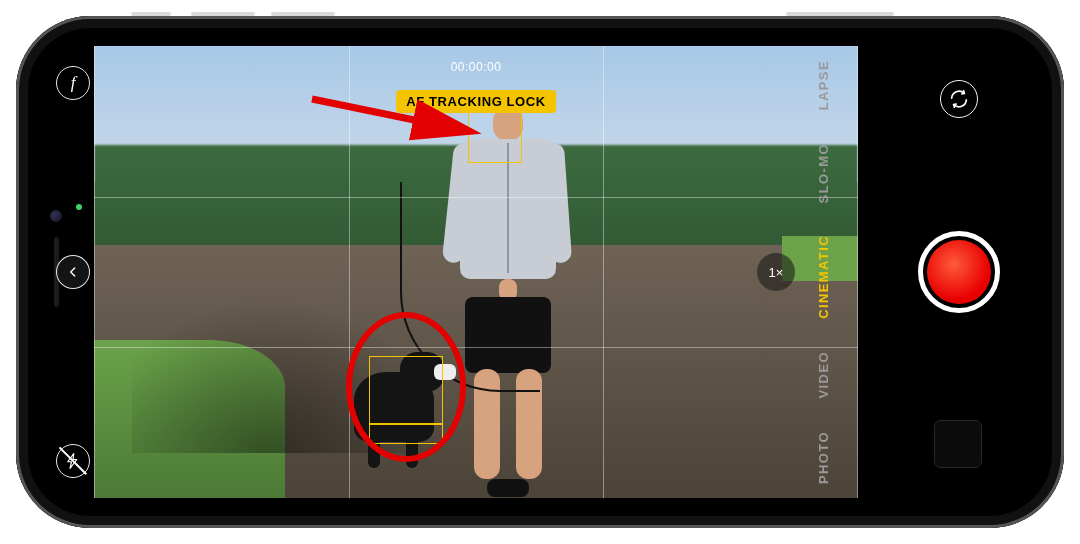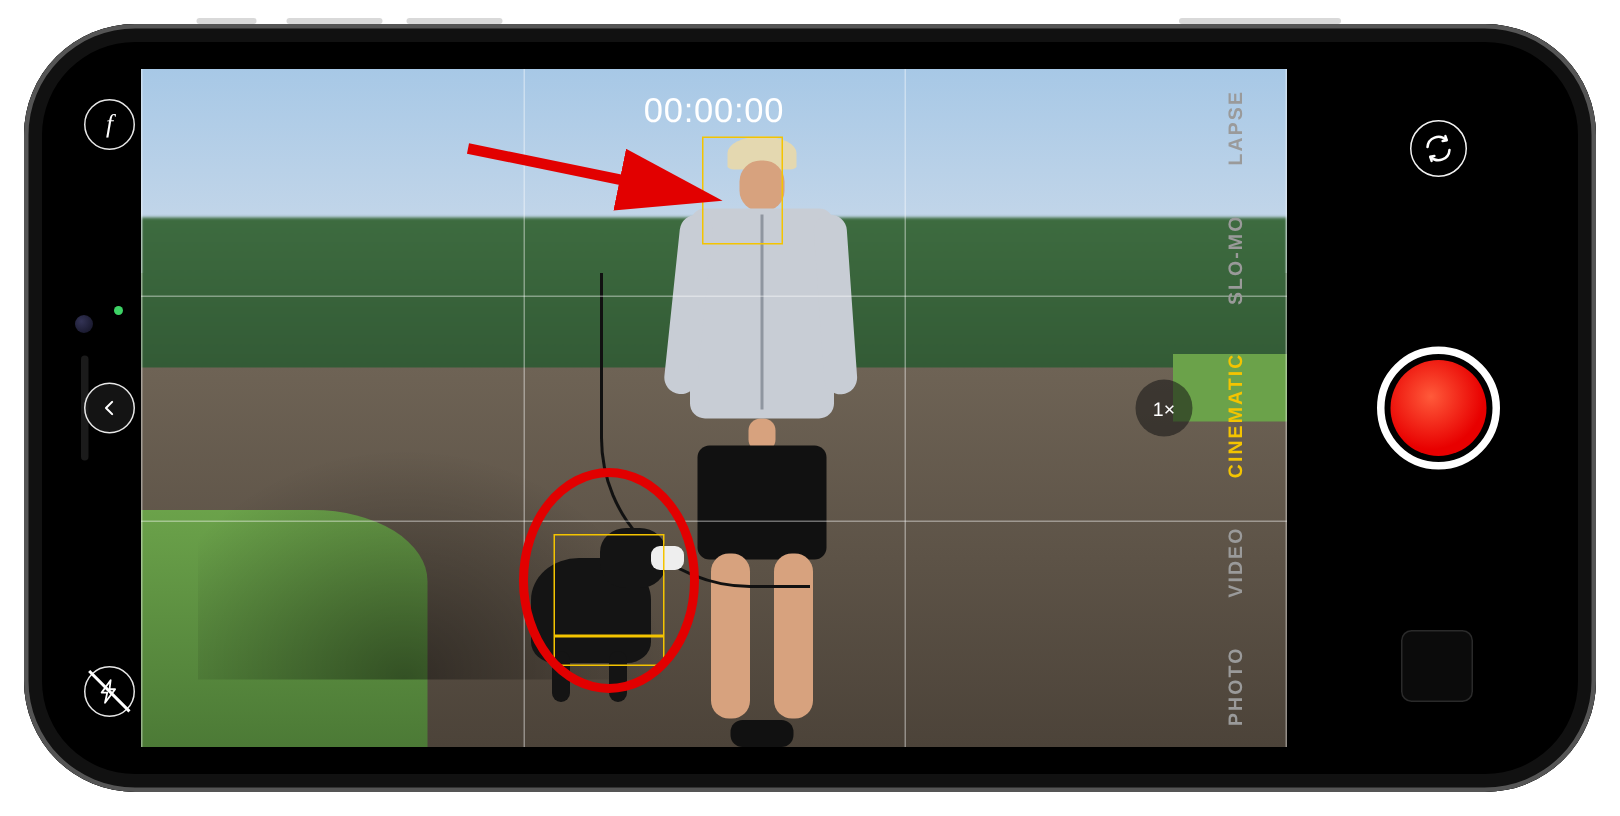--- a/index.html
+++ b/index.html
@@ -80,21 +80,21 @@
     .vf-border-l,.vf-border-r{position:absolute;top:0;bottom:0;width:1px;background:rgba(255,255,255,.4);} .vf-border-l{left:0;} .vf-border-r{right:0;}
     
     .focus-box{position:absolute;border:1.5px solid #f4c400;}
     .fbox1{left:49%; top:10%; width:54px; height:72px;}
     .fbox2{left:36%; bottom:12%; width:74px; height:88px;}
     .fbox2-line{position:absolute;left:0;right:0;bottom:18px;height:1.5px;background:#f4c400;}
     
     .anno-arrow{position:absolute;left:28%;top:10%;pointer-events:none;}
     .anno-ellipse{position:absolute;left:33%;bottom:8%;width:120px;height:150px;border:6px solid #e20000;border-radius:50%;pointer-events:none;}
     
-    .timecode{position:absolute;left:50%;top:14px;transform:translateX(-50%);color:#fff;font-size:23px;font-weight:400;letter-spacing:.5px;font-variant-numeric:tabular-nums;}
+    .timecode{position:absolute;left:50%;top:14px;transform:translateX(-50%);color:#fff;font-size:12px;font-weight:400;letter-spacing:.5px;font-variant-numeric:tabular-nums;}
     .af-badge{position:absolute;left:50%;top:44px;transform:translateX(-50%);background:#f4c400;color:#000;font-size:13px;font-weight:700;letter-spacing:.6px;padding:4px 10px;border-radius:4px;white-space:nowrap;}
     
     .ctl{position:absolute;left:24px;width:34px;height:34px;border:1.5px solid rgba(255,255,255,.9);border-radius:50%;display:flex;align-items:center;justify-content:center;color:#fff;}
     .ctl-f{top:34px;font-style:italic;font-family:Georgia,serif;font-size:17px;}
     .ctl-back{top:50%;transform:translateY(-50%);background:rgba(30,30,30,.65);} 
     .ctl-back svg{width:14px;height:14px;}
     .ctl-flash{bottom:34px;}
     .ctl-flash svg{width:18px;height:18px;}
     .slash{position:absolute;width:120%;height:1.5px;background:#fff;transform:rotate(45deg);}
     
@@ -173,20 +173,21 @@
       <div class="grid-v2"></div>
       <div class="grid-h1"></div>
       <div class="grid-h2"></div>
 
       <div class="focus-box fbox1"></div>
       <div class="focus-box fbox2">
           <div class="fbox2-line"></div>
         </div>
 
       <div class="timecode">00:00:00</div>
+      <div class="af-badge">AF TRACKING LOCK</div>
 
       <svg class="anno-arrow" width="180" height="50">
         <defs>
             <marker id="ah" markerWidth="10" markerHeight="10" refX="8" refY="3" orient="auto">
               <path d="M0,0 L0,6 L10,3 z" fill="#e20000"></path>
             </marker>
           </defs>
         <line x1="4" y1="8" x2="160" y2="40" stroke="#e20000" stroke-width="7" marker-end="url(#ah)"></line>
       </svg>
       <div class="anno-ellipse"></div>

